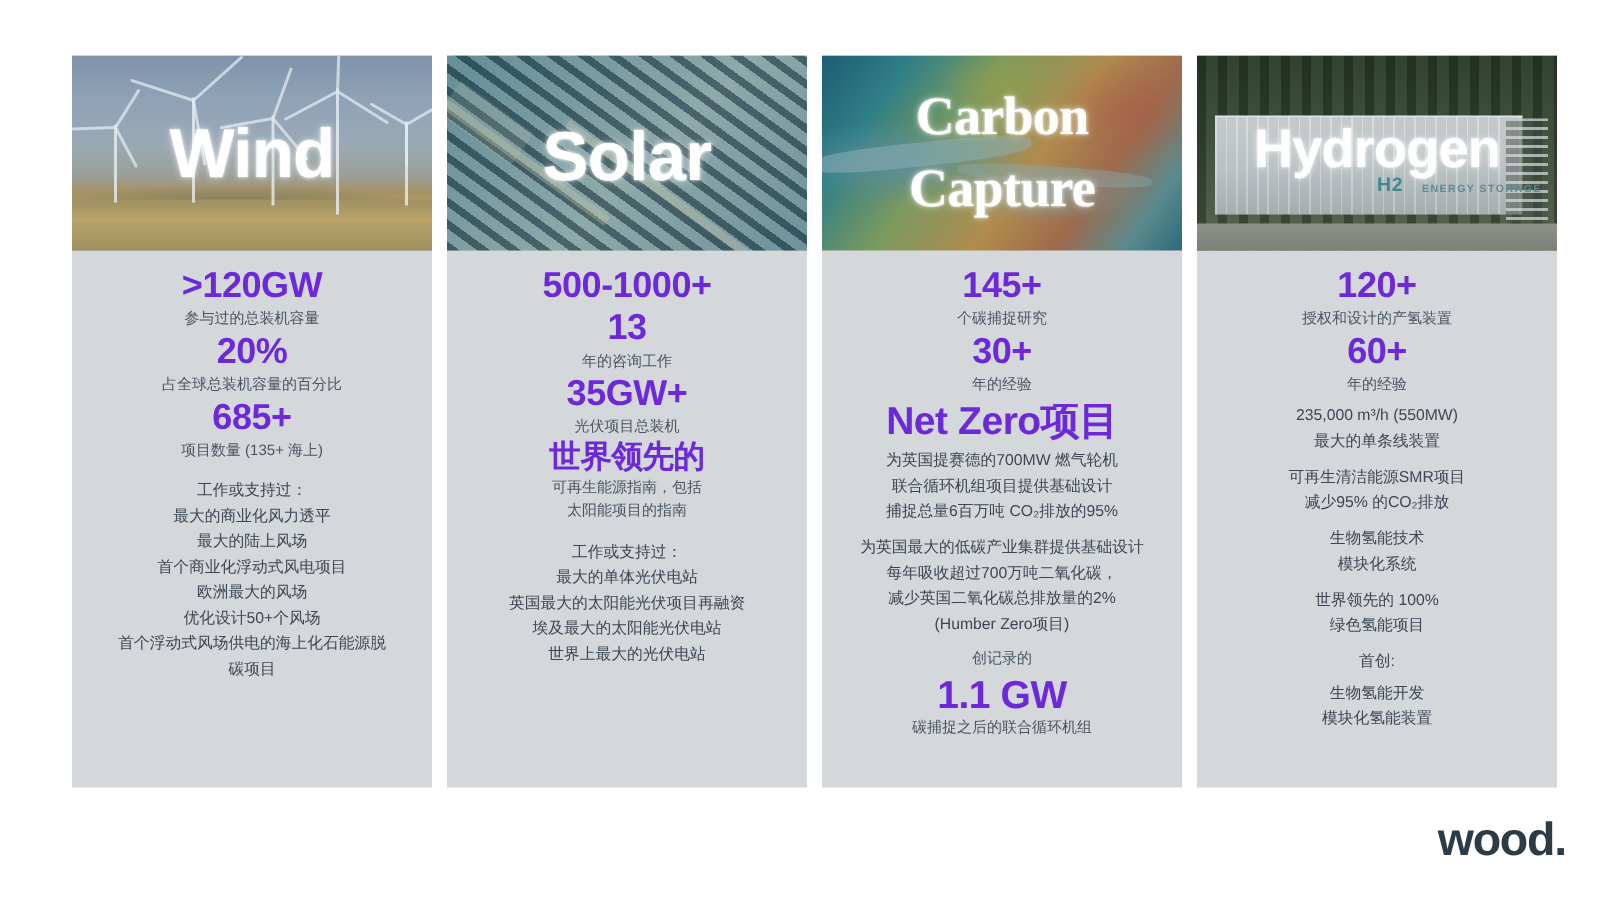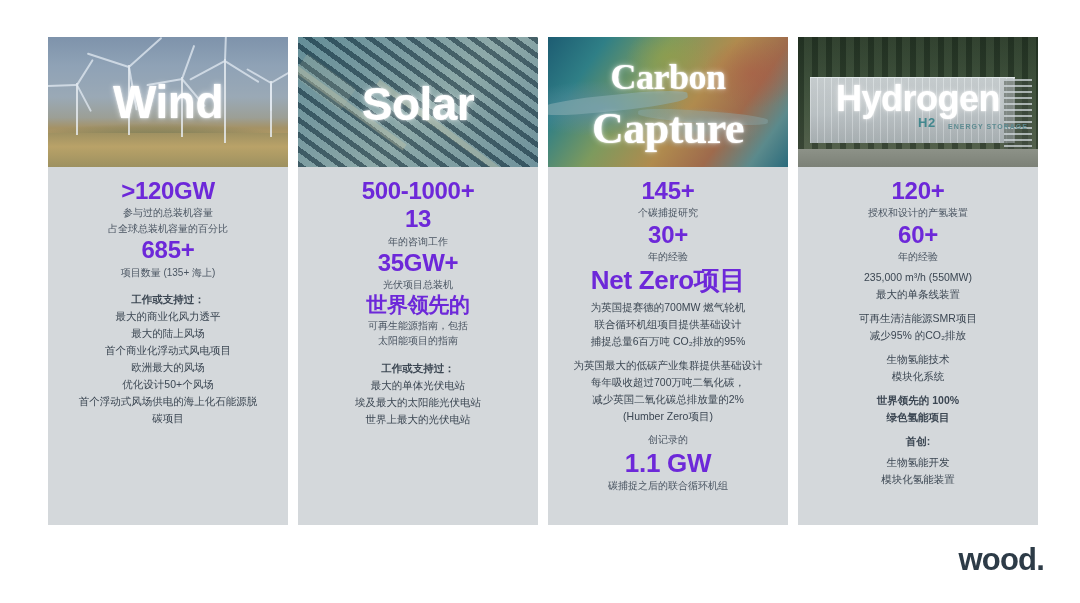--- a/index.html
+++ b/index.html
@@ -177,21 +177,21 @@
     font-size: 10px;
     line-height: 1.45;
     color: #4a5562;
     margin-top: 1px;
   }
   .body-line {
     font-size: 10.5px;
     line-height: 1.62;
     color: #3b4652;
   }
-  .body-line.bold { font-weight: bold; }
+  .body-line.bold { font-weight: normal; }
   .spacer { height: 11px; }
   .spacer.sm { height: 7px; }
   .spacer.xs { height: 4px; }
 
   .logo {
     position: absolute;
     right: 36px; bottom: 28px;
     font-size: 31px;
     font-weight: bold;
     color: #2d3b47;
@@ -235,20 +235,21 @@
         <div class="blade" style="left:223px;top:45px;width:28px;transform:rotate(-30deg);"></div>
         <div class="blade" style="left:223px;top:45px;width:28px;transform:rotate(90deg);"></div>
         <div class="blade" style="left:223px;top:45px;width:28px;transform:rotate(210deg);"></div>
 
         <div class="hero-title" style="top:42px;font-size:46px;">Wind</div>
       </div>
 
       <div class="card-body">
         <div class="big">&gt;120GW</div>
         <div class="cap">参与过的总装机容量</div>
+        <div class="big">20%</div>
         <div class="cap">占全球总装机容量的百分比</div>
         <div class="big">685+</div>
         <div class="cap">项目数量 (135+ 海上)</div>
 
         <div class="spacer"></div>
 
         <div class="body-line bold">工作或支持过：</div>
         <div class="body-line">最大的商业化风力透平</div>
         <div class="body-line">最大的陆上风场</div>
         <div class="body-line">首个商业化浮动式风电项目</div>
@@ -275,31 +276,32 @@
         <div class="cap">光伏项目总装机</div>
 
         <div class="big sm">世界领先的</div>
         <div class="cap">可再生能源指南，包括</div>
         <div class="cap">太阳能项目的指南</div>
 
         <div class="spacer"></div>
 
         <div class="body-line bold">工作或支持过：</div>
         <div class="body-line">最大的单体光伏电站</div>
+        <div class="body-line">英国最大的太阳能光伏项目再融资</div>
         <div class="body-line">埃及最大的太阳能光伏电站</div>
         <div class="body-line">世界上最大的光伏电站</div>
       </div>
     </div>
 
     <div class="card">
       <div class="card-hero hero-carbon">
         <div class="channel" style="left:-10px;top:58px;width:150px;height:16px;transform:rotate(-6deg);"></div>
         <div class="channel" style="left:90px;top:74px;width:130px;height:12px;transform:rotate(4deg);opacity:.7;"></div>
         <div class="hero-title" style="top:22px;font-size:36px;">Carbon</div>
-        <div class="hero-title" style="top:70px;font-size:44px;">Capture</div>
+        <div class="hero-title" style="top:70px;font-size:36px;">Capture</div>
       </div>
 
       <div class="card-body">
         <div class="big">145+</div>
         <div class="cap">个碳捕捉研究</div>
         <div class="big">30+</div>
         <div class="cap">年的经验</div>
 
         <div class="big lg">Net Zero项目</div>
 

